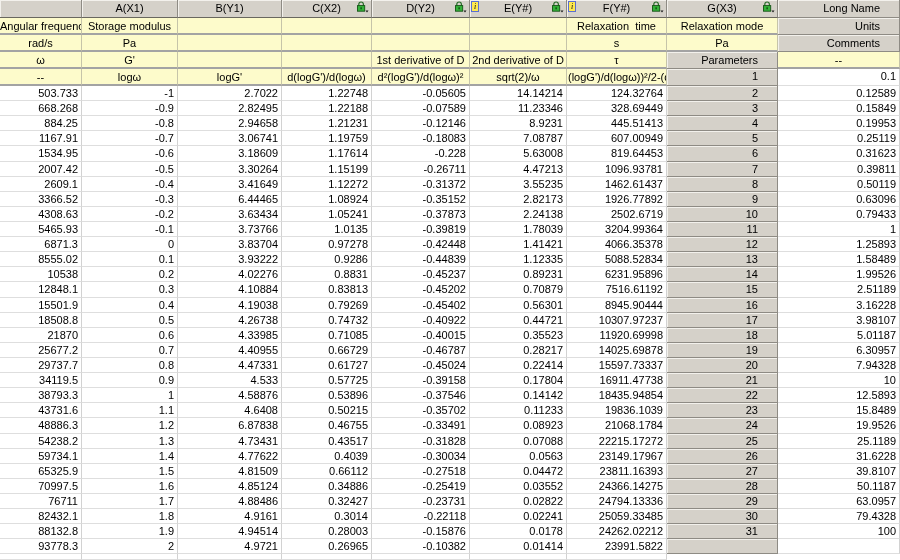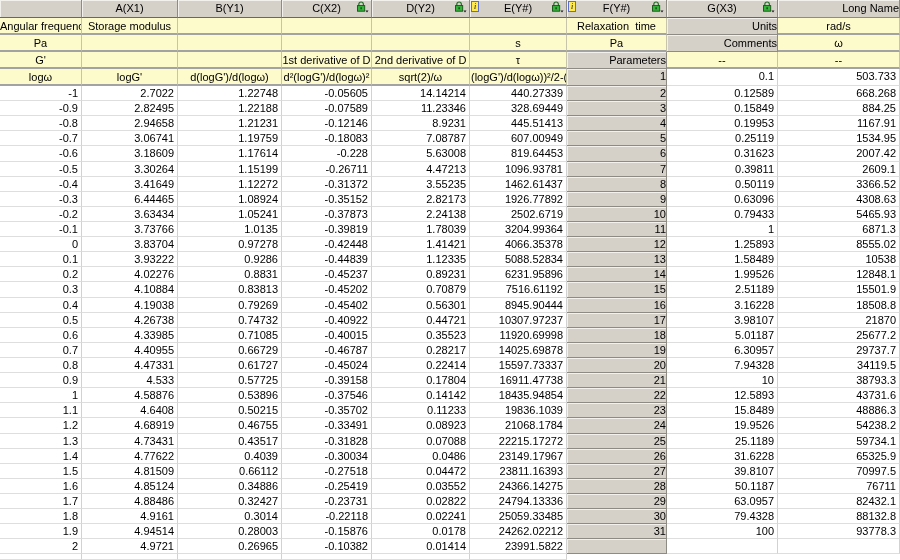--- a/index.html
+++ b/index.html
@@ -8,21 +8,21 @@
   #grid{display:grid;width:797px;height:560px;
     grid-template-columns:82px 96px 104px 90px 98px 97px 100px 111px 122px;
     grid-template-rows:18px repeat(4,17px) repeat(31,15.12px) minmax(0,1fr);
     background:#fff}
   .cell{overflow:hidden;white-space:pre}
   .hdr{background:#d5d1c9;border-right:1px solid #8e8b84;border-bottom:1px solid #8e8b84;
     box-shadow:inset 1px 1px 0 #f3f1ec}
   .colhdr{position:relative;text-align:center;line-height:17px;
     border-bottom:1px solid #69675f}
   .corner{border-bottom:1px solid #69675f}
-  .rowhdr{text-align:right;padding-right:0;line-height:15px}
+  .rowhdr{text-align:right;padding-right:19px;line-height:15px}
   .lblrow{line-height:16px}
   .lbl{background:#fdfbcb;border-right:1px solid #c6c4a9;border-bottom:2px solid #a3a3a3;
     text-align:center;line-height:16px}
   .data{background:#fff;border-right:1px solid #d2d2d2;border-bottom:1px solid #dedede;
     text-align:right;padding-right:3px;line-height:14.5px}
   .clipleft{text-align:right;padding-left:1px}
   .lock{position:absolute;top:1px;right:2px;width:13px;height:12px;display:block}
   .info{position:absolute;left:1px;top:1px;width:8px;height:11px;background:#ffe94f;
     border:1px solid #5a6ecf;font-size:8px;line-height:9px;text-align:center;
     font-style:italic;font-family:"Liberation Serif",serif}
@@ -66,20 +66,21 @@
           <path d="M9.5 9.5h3l-1.5 2z" fill="#1a1a1a"></path>
         </svg></span></div>
     <div class="cell hdr rowhdr lblrow">Long Name</div>
     <div class="cell lbl">Angular frequency</div>
     <div class="cell lbl">Storage modulus</div>
     <div class="cell lbl"></div>
     <div class="cell lbl"></div>
     <div class="cell lbl"></div>
     <div class="cell lbl"></div>
     <div class="cell lbl">Relaxation  time</div>
+    <div class="cell lbl">Relaxation mode</div>
     <div class="cell hdr rowhdr lblrow">Units</div>
     <div class="cell lbl">rad/s</div>
     <div class="cell lbl">Pa</div>
     <div class="cell lbl"></div>
     <div class="cell lbl"></div>
     <div class="cell lbl"></div>
     <div class="cell lbl"></div>
     <div class="cell lbl">s</div>
     <div class="cell lbl">Pa</div>
     <div class="cell hdr rowhdr lblrow">Comments</div>
@@ -100,21 +101,21 @@
     <div class="cell lbl">sqrt(2)/ω</div>
     <div class="cell lbl clipleft">(logG')/d(logω))²/2-(d²(l</div>
     <div class="cell hdr rowhdr">1</div>
     <div class="cell data">0.1</div>
     <div class="cell data">503.733</div>
     <div class="cell data">-1</div>
     <div class="cell data">2.7022</div>
     <div class="cell data">1.22748</div>
     <div class="cell data">-0.05605</div>
     <div class="cell data">14.14214</div>
-    <div class="cell data">440.27339</div>
+    <div class="cell data">124.32764</div>
     <div class="cell hdr rowhdr">2</div>
     <div class="cell data">0.12589</div>
     <div class="cell data">668.268</div>
     <div class="cell data">-0.9</div>
     <div class="cell data">2.82495</div>
     <div class="cell data">1.22188</div>
     <div class="cell data">-0.07589</div>
     <div class="cell data">11.23346</div>
     <div class="cell data">328.69449</div>
     <div class="cell hdr rowhdr">3</div>
@@ -294,42 +295,42 @@
     <div class="cell data">1.1</div>
     <div class="cell data">4.6408</div>
     <div class="cell data">0.50215</div>
     <div class="cell data">-0.35702</div>
     <div class="cell data">0.11233</div>
     <div class="cell data">19836.1039</div>
     <div class="cell hdr rowhdr">23</div>
     <div class="cell data">15.8489</div>
     <div class="cell data">48886.3</div>
     <div class="cell data">1.2</div>
-    <div class="cell data">4.68919</div>
+    <div class="cell data">6.87838</div>
     <div class="cell data">0.46755</div>
     <div class="cell data">-0.33491</div>
     <div class="cell data">0.08923</div>
     <div class="cell data">21068.1784</div>
     <div class="cell hdr rowhdr">24</div>
     <div class="cell data">19.9526</div>
     <div class="cell data">54238.2</div>
     <div class="cell data">1.3</div>
     <div class="cell data">4.73431</div>
     <div class="cell data">0.43517</div>
     <div class="cell data">-0.31828</div>
     <div class="cell data">0.07088</div>
     <div class="cell data">22215.17272</div>
     <div class="cell hdr rowhdr">25</div>
     <div class="cell data">25.1189</div>
     <div class="cell data">59734.1</div>
     <div class="cell data">1.4</div>
     <div class="cell data">4.77622</div>
     <div class="cell data">0.4039</div>
     <div class="cell data">-0.30034</div>
-    <div class="cell data">0.0486</div>
+    <div class="cell data">0.0563</div>
     <div class="cell data">23149.17967</div>
     <div class="cell hdr rowhdr">26</div>
     <div class="cell data">31.6228</div>
     <div class="cell data">65325.9</div>
     <div class="cell data">1.5</div>
     <div class="cell data">4.81509</div>
     <div class="cell data">0.66112</div>
     <div class="cell data">-0.27518</div>
     <div class="cell data">0.04472</div>
     <div class="cell data">23811.16393</div>

